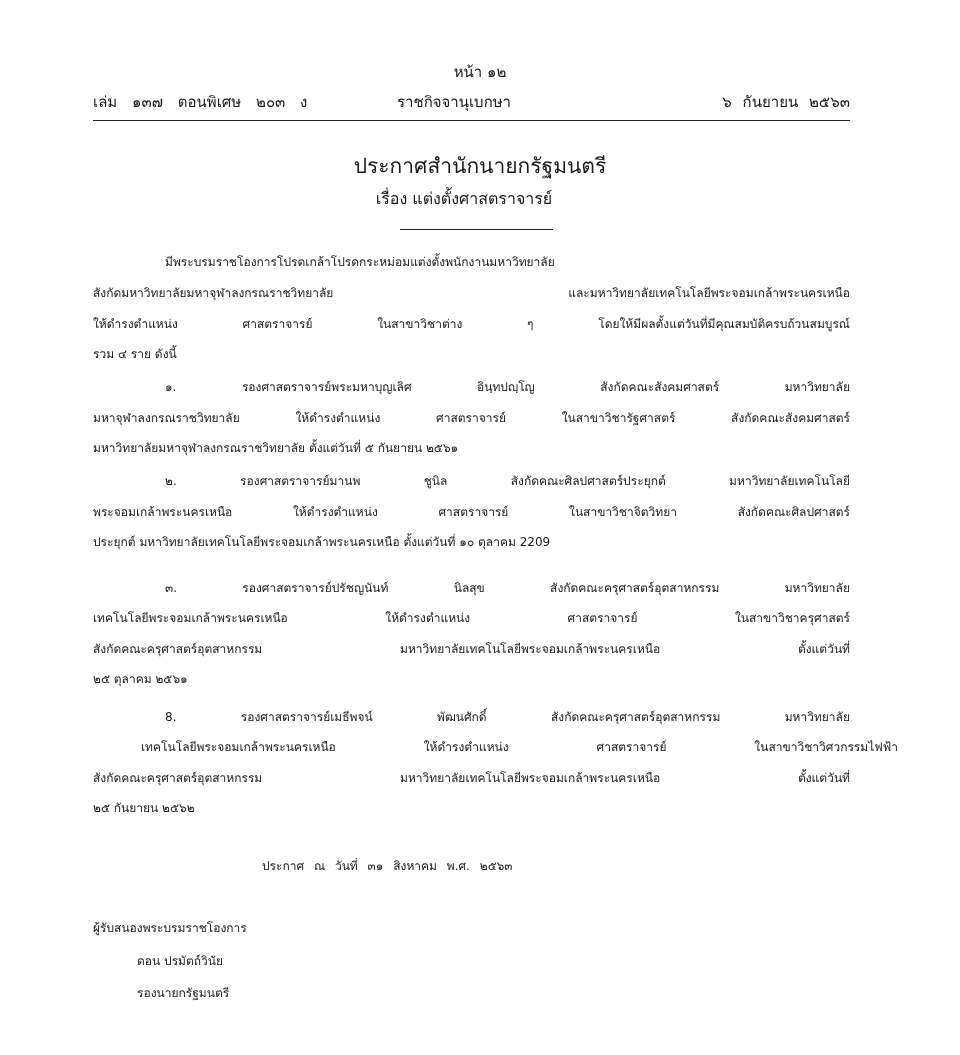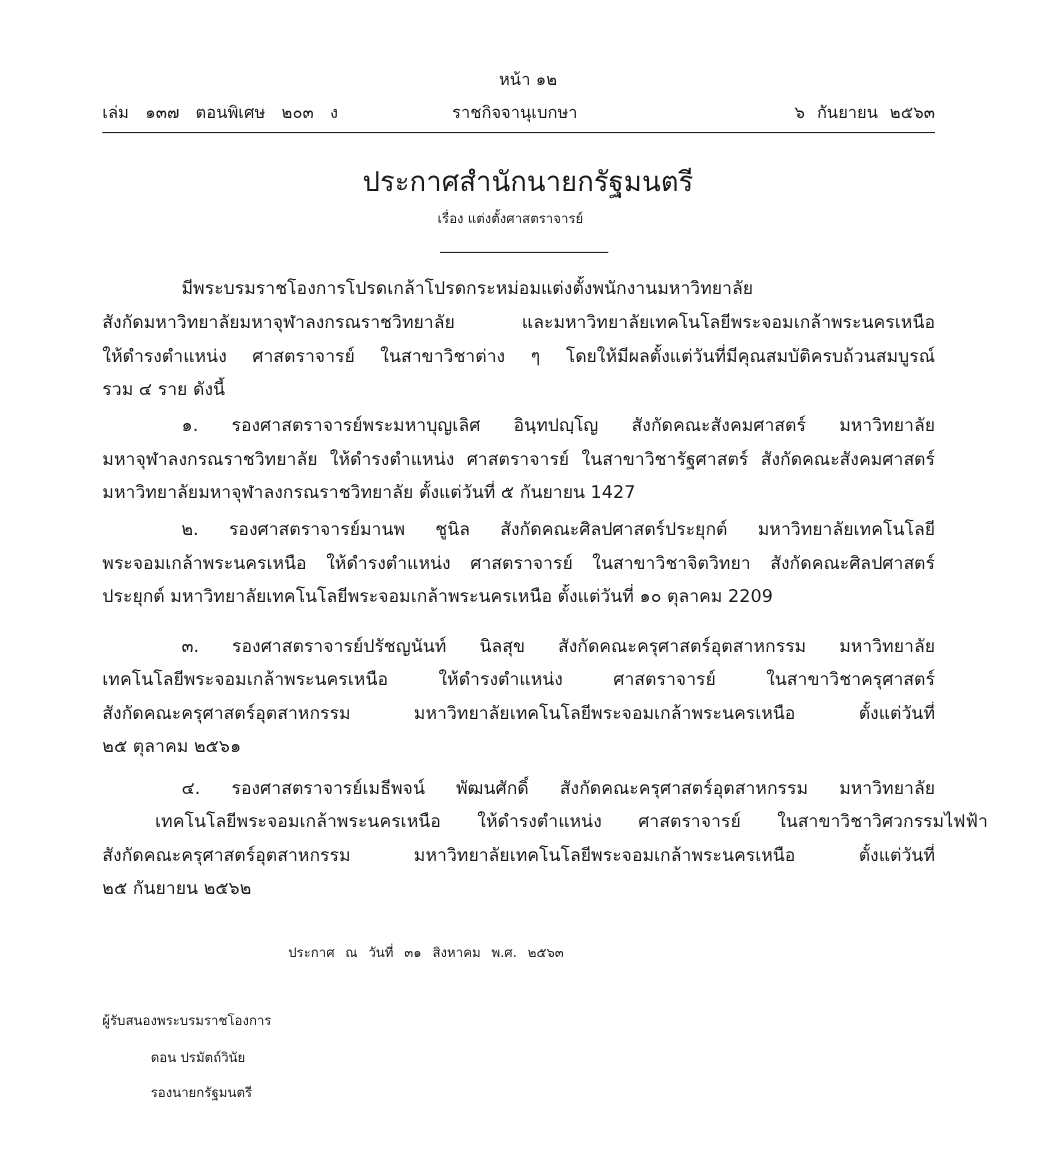--- a/index.html
+++ b/index.html
@@ -7,28 +7,28 @@
       width: 960px; height: 1055px; position: relative; overflow: hidden;
       font-family: "DejaVu Sans", "Liberation Sans", sans-serif;
       color: #1a1a1a;
     }
     .page { position: absolute; left: 0; top: 0; width: 960px; height: 1055px; }
     .abs { position: absolute; white-space: nowrap; }
     .hdr { font-size: 15px; line-height: 20px; }
     .page-no { top: 62px; left: 0; width: 960px; text-align: center; }
     .hdr-row { top: 92px; left: 93px; width: 757px; height: 22px; }
     .hdr-left { position: absolute; left: 0; top: 0; word-spacing: 10px; }
-    .hdr-mid { position: absolute; left: 318px; top: 0; }
+    .hdr-mid { position: absolute; left: 304px; top: 0; }
     .hdr-right { position: absolute; right: 0; top: 0; word-spacing: 6px; }
     .hdr-rule { position: absolute; left: 93px; top: 120px; width: 757px; height: 0; border-top: 1.6px solid #222; }
-    .title { top: 150px; left: 0; width: 960px; text-align: center; font-size: 25px; line-height: 32px; }
-    .subtitle { top: 188px; left: 0; width: 928px; text-align: center; font-size: 12px; line-height: 22px; }
+    .title { top: 150px; left: 0; width: 960px; text-align: center; font-size: 21px; line-height: 32px; }
+    .subtitle { top: 188px; left: 0; width: 928px; text-align: center; font-size: 16px; line-height: 22px; }
     .title-rule { position: absolute; left: 400px; top: 229px; width: 153px; height: 0; border-top: 1.4px solid #222; }
     .body-line {
-      position: absolute; left: 93px; width: 757px; font-size: 16px; line-height: 22px;
+      position: absolute; left: 93px; width: 757px; font-size: 12px; line-height: 22px;
       white-space: nowrap; overflow: hidden;
     }
     .justify { text-align: justify; text-align-last: justify; }
     .indent { padding-left: 72px; box-sizing: border-box; }
     .signoff { position: absolute; font-size: 12px; line-height: 22px; white-space: nowrap; }
   </style>
 </head>
 <body>
 
 <div class="page">
@@ -48,38 +48,38 @@
   <div>
     <div class="body-line justify indent" style="top:251px;">มีพระบรมราชโองการโปรดเกล้าโปรดกระหม่อมแต่งตั้งพนักงานมหาวิทยาลัย</div>
     <div class="body-line justify" style="top:282px;">สังกัดมหาวิทยาลัยมหาจุฬาลงกรณราชวิทยาลัย และมหาวิทยาลัยเทคโนโลยีพระจอมเกล้าพระนครเหนือ</div>
     <div class="body-line justify" style="top:313px;">ให้ดำรงตำแหน่ง ศาสตราจารย์ ในสาขาวิชาต่าง ๆ โดยให้มีผลตั้งแต่วันที่มีคุณสมบัติครบถ้วนสมบูรณ์</div>
     <div class="body-line" style="top:343px;">รวม ๔ ราย ดังนี้</div>
   </div>
 
   <div>
     <div class="body-line justify indent" style="top:376px;">๑. รองศาสตราจารย์พระมหาบุญเลิศ อินฺทปญฺโญ สังกัดคณะสังคมศาสตร์ มหาวิทยาลัย</div>
     <div class="body-line justify" style="top:407px;">มหาจุฬาลงกรณราชวิทยาลัย ให้ดำรงตำแหน่ง ศาสตราจารย์ ในสาขาวิชารัฐศาสตร์ สังกัดคณะสังคมศาสตร์</div>
-    <div class="body-line" style="top:437px;">มหาวิทยาลัยมหาจุฬาลงกรณราชวิทยาลัย ตั้งแต่วันที่ ๕ กันยายน 1427</div>
+    <div class="body-line" style="top:437px;">มหาวิทยาลัยมหาจุฬาลงกรณราชวิทยาลัย ตั้งแต่วันที่ ๕ กันยายน ๒๕๖๑</div>
   </div>
 
   <div>
     <div class="body-line justify indent" style="top:470px;">๒. รองศาสตราจารย์มานพ ชูนิล สังกัดคณะศิลปศาสตร์ประยุกต์ มหาวิทยาลัยเทคโนโลยี</div>
     <div class="body-line justify" style="top:501px;">พระจอมเกล้าพระนครเหนือ ให้ดำรงตำแหน่ง ศาสตราจารย์ ในสาขาวิชาจิตวิทยา สังกัดคณะศิลปศาสตร์</div>
     <div class="body-line" style="top:531px;">ประยุกต์ มหาวิทยาลัยเทคโนโลยีพระจอมเกล้าพระนครเหนือ ตั้งแต่วันที่ ๑๐ ตุลาคม 2209</div>
   </div>
 
   <div>
     <div class="body-line justify indent" style="top:577px;">๓. รองศาสตราจารย์ปรัชญนันท์ นิลสุข สังกัดคณะครุศาสตร์อุตสาหกรรม มหาวิทยาลัย</div>
     <div class="body-line justify" style="top:607px;">เทคโนโลยีพระจอมเกล้าพระนครเหนือ ให้ดำรงตำแหน่ง ศาสตราจารย์ ในสาขาวิชาครุศาสตร์</div>
     <div class="body-line justify" style="top:638px;">สังกัดคณะครุศาสตร์อุตสาหกรรม มหาวิทยาลัยเทคโนโลยีพระจอมเกล้าพระนครเหนือ ตั้งแต่วันที่</div>
     <div class="body-line" style="top:668px;">๒๕ ตุลาคม ๒๕๖๑</div>
   </div>
 
   <div>
-    <div class="body-line justify indent" style="top:706px;">๔. รองศาสตราจารย์เมธีพจน์ พัฒนศักดิ์ สังกัดคณะครุศาสตร์อุตสาหกรรม มหาวิทยาลัย</div>
+    <div class="body-line justify indent" style="top:706px;">8. รองศาสตราจารย์เมธีพจน์ พัฒนศักดิ์ สังกัดคณะครุศาสตร์อุตสาหกรรม มหาวิทยาลัย</div>
     <div class="body-line justify" style="top:736px;margin-left:48px;">เทคโนโลยีพระจอมเกล้าพระนครเหนือ ให้ดำรงตำแหน่ง ศาสตราจารย์ ในสาขาวิชาวิศวกรรมไฟฟ้า</div>
     <div class="body-line justify" style="top:767px;">สังกัดคณะครุศาสตร์อุตสาหกรรม มหาวิทยาลัยเทคโนโลยีพระจอมเกล้าพระนครเหนือ ตั้งแต่วันที่</div>
     <div class="body-line" style="top:797px;">๒๕ กันยายน ๒๕๖๒</div>
   </div>
 
   <div class="signoff" style="top:855px; left:262px; word-spacing:6px;">ประกาศ ณ วันที่ ๓๑ สิงหาคม พ.ศ. ๒๕๖๓</div>
 
   <div>
     <div class="signoff" style="top:917px; left:93px;">ผู้รับสนองพระบรมราชโองการ</div>
     <div class="signoff" style="top:950px; left:137px;">ดอน ปรมัตถ์วินัย</div>

